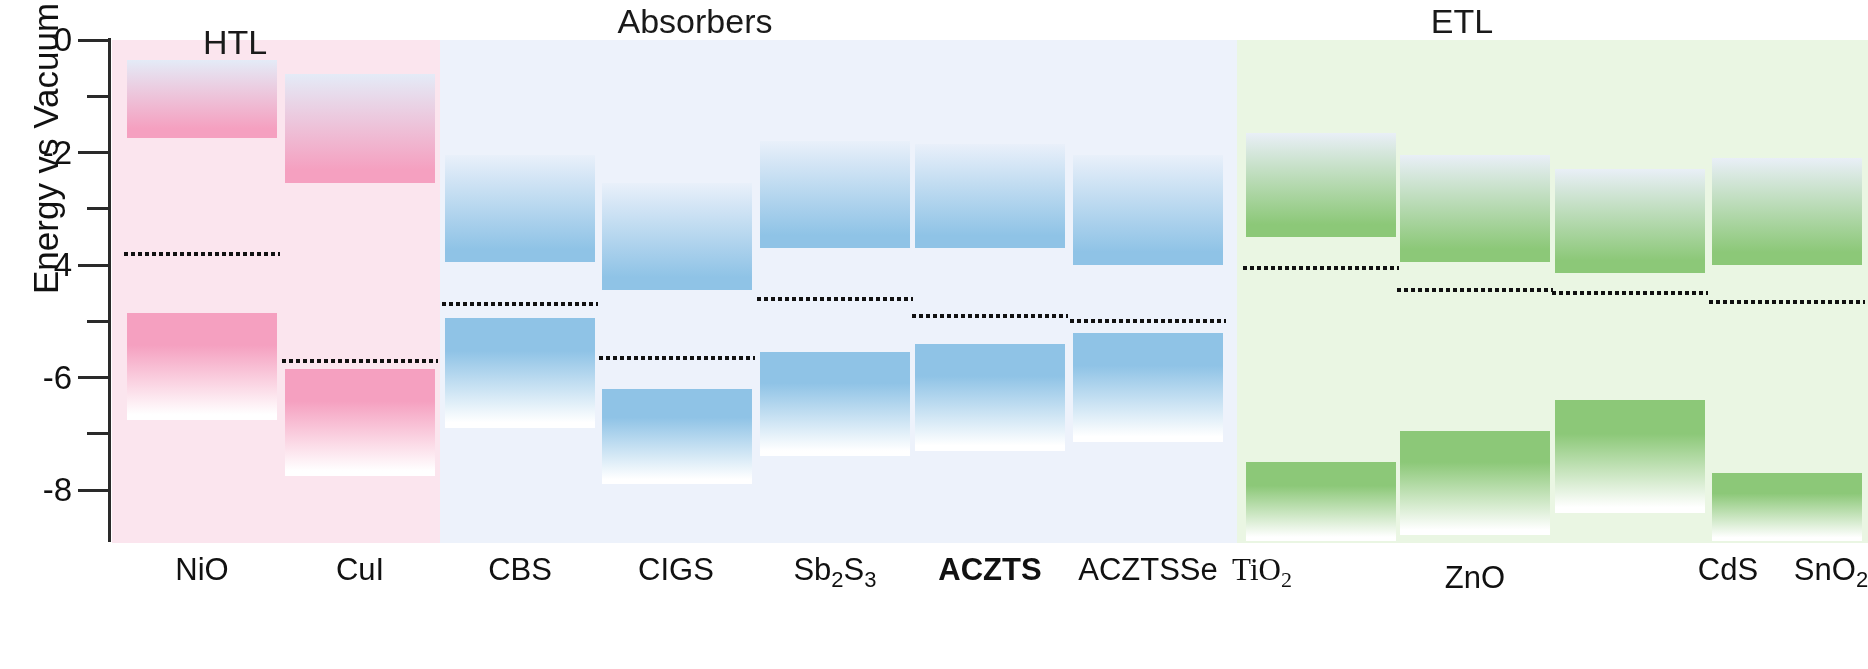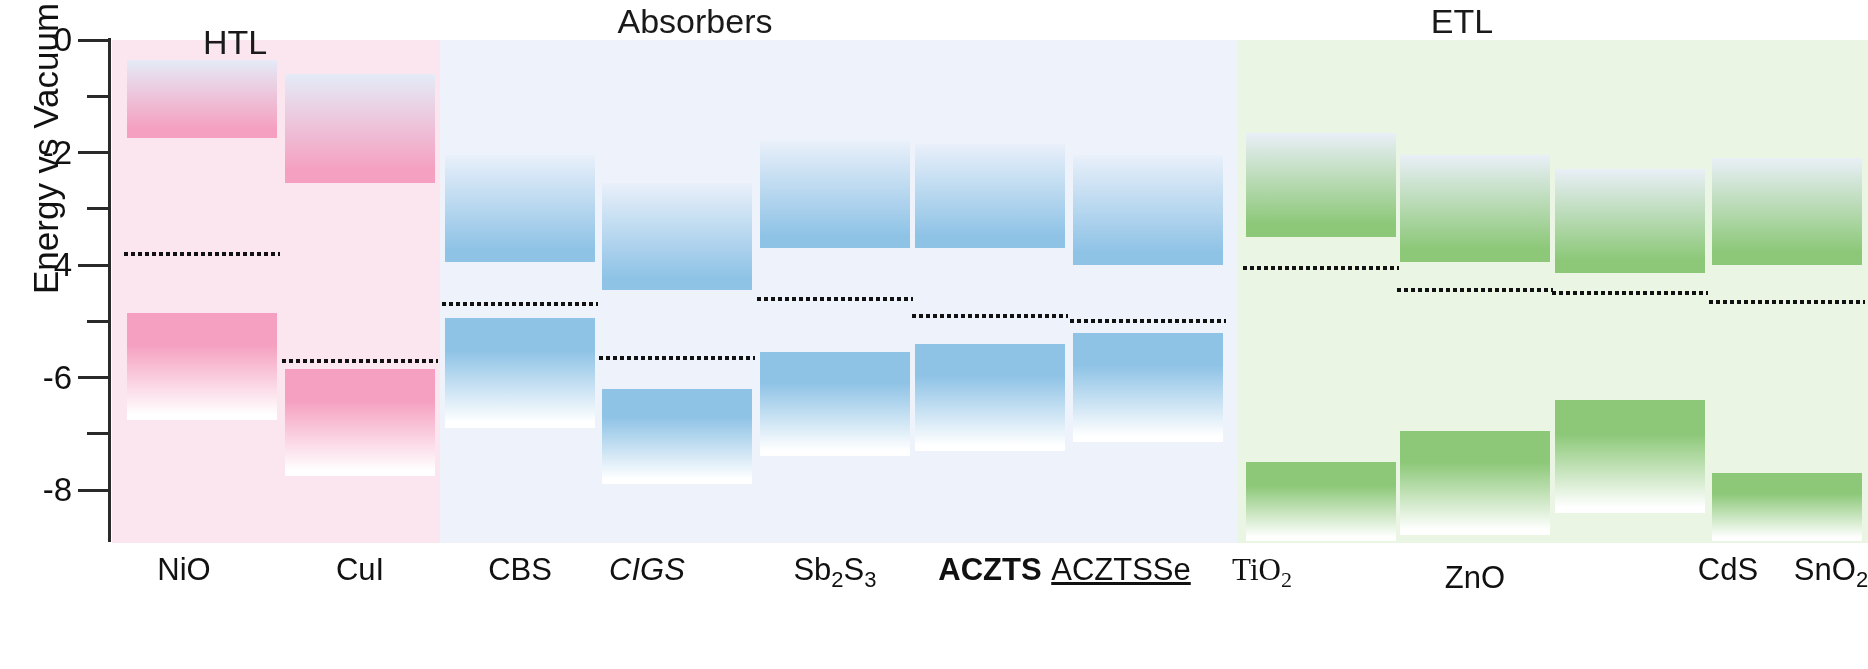--- a/index.html
+++ b/index.html
@@ -79,25 +79,25 @@
       <div class="tick minor" style="top: 319.75px;"></div>
       <div class="tick minor" style="top: 432.25px;"></div>
     </div>
   <div id="y-title">Energy vs Vacuum</div>
   <div id="section-titles">
       <div class="section-title" style="left: 235px; margin-top: 21px;">HTL</div>
       <div class="section-title" style="left: 695px;">Absorbers</div>
       <div class="section-title" style="left: 1462px;">ETL</div>
     </div>
   <div id="x-labels">
-      <div class="x-label" style="left: 184px;">NiO</div>
+      <div class="x-label" style="left: 202px;">NiO</div>
       <div class="x-label" style="left: 360px;">CuI</div>
       <div class="x-label" style="left: 520px;">CBS</div>
-      <div class="x-label" style="left: 647px; font-style: italic;">CIGS</div>
+      <div class="x-label" style="left: 676px;">CIGS</div>
       <div class="x-label" style="left: 835px;">Sb<sub>2</sub>S<sub>3</sub></div>
       <div class="x-label" style="left: 990px; font-weight: bold;">ACZTS</div>
-      <div class="x-label" style="left: 1121px; text-decoration: underline;">ACZTSSe</div>
+      <div class="x-label" style="left: 1148px;">ACZTSSe</div>
       <div class="x-label" style="left: 1262px; font-family: Liberation Serif, serif;">TiO<sub>2</sub></div>
       <div class="x-label" style="left: 1475px; margin-top: 8px;">ZnO</div>
       <div class="x-label" style="left: 1728px; text-align: center;">CdS</div>
       <div class="x-label" style="left: 1787px; margin-left: 44px;">SnO<sub>2</sub></div>
     </div>
 </div>
 
 </body></html>

